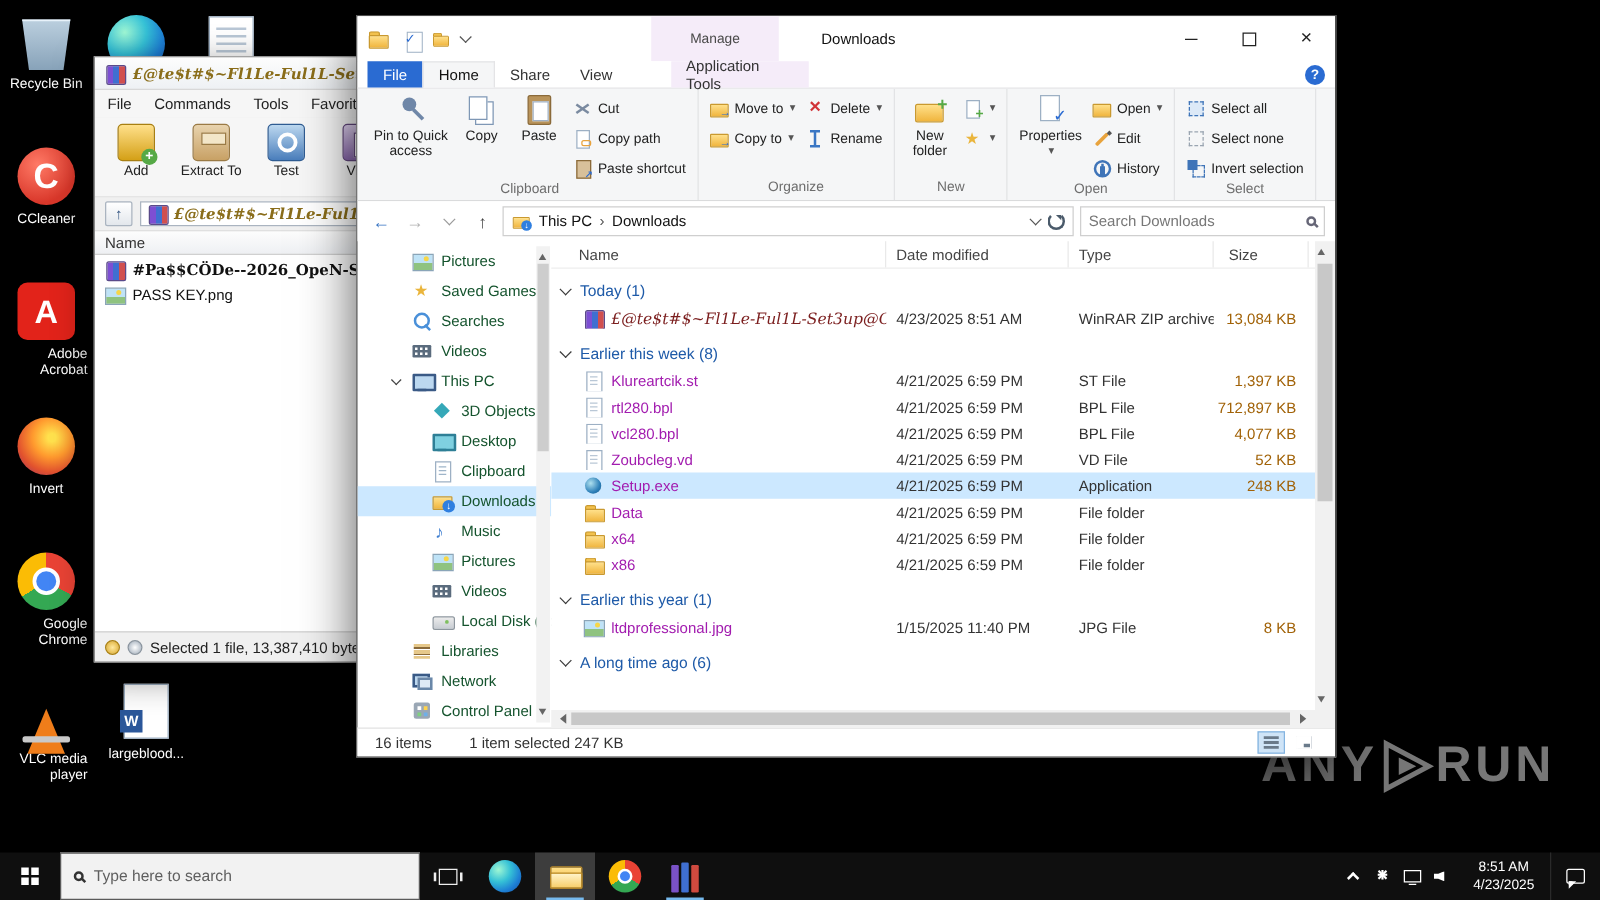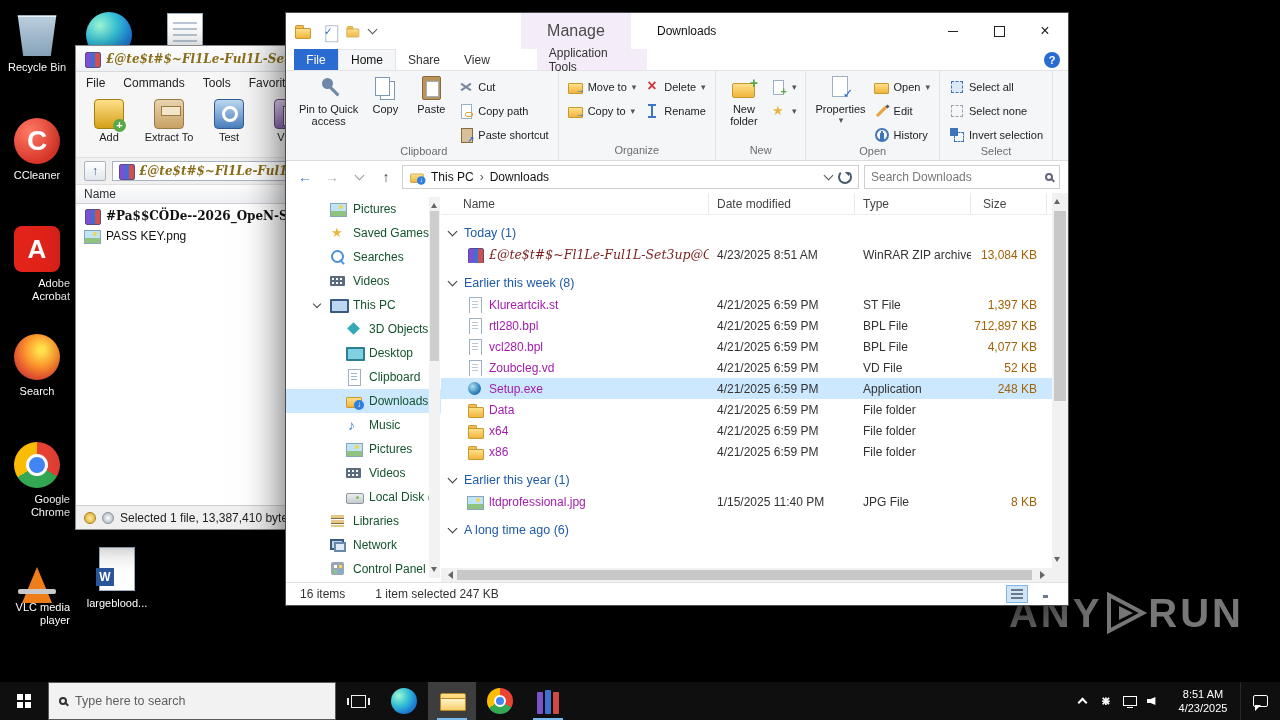--- a/index.html
+++ b/index.html
@@ -84,22 +84,22 @@
 .key-ic{width:12px;height:12px;border-radius:50%;background:radial-gradient(#ffe9a0,#d8a62a);border:1px solid #a87f12}
 .disc-ic{width:12px;height:12px;border-radius:50%;background:radial-gradient(#fff,#b9c2cc 70%);border:1px solid #8a949e}
 
 
 .explorer{position:absolute;left:285px;top:12px;width:784px;height:594px;background:#fff;
   border:1px solid #4d4d4d;box-shadow:0 14px 40px rgba(0,0,0,.65);z-index:3;display:flex;flex-direction:column}
 .ex-title{height:36px;position:relative;background:#fff}
 .qat{position:absolute;left:8px;top:0;height:36px;display:flex;align-items:center;gap:9px}
 .qat .mini{width:16px;height:16px;position:relative}
 .chev-dn{width:7px;height:7px;border-right:1.5px solid #555;border-bottom:1.5px solid #555;transform:rotate(45deg);display:inline-block;margin-top:-3px}
-.manage{position:absolute;left:235px;top:0;width:110px;height:36px;background:#f5ecf9;
-  display:flex;align-items:center;justify-content:center;color:#4a4a4a;font-size:16px}
+.manage{position:absolute;left:235px;top:0;width:102px;height:36px;background:#f5ecf9;
+  display:flex;align-items:center;justify-content:center;color:#4a4a4a;font-size:11px}
 .ex-title-text{position:absolute;left:371px;top:0;height:36px;display:flex;align-items:center;font-size:12px;color:#111}
 .ex-controls{position:absolute;right:0;top:0;height:36px;display:flex}
 .wc{width:46px;height:36px;display:flex;align-items:center;justify-content:center;color:#222}
 .wc-min::before{content:"";width:10px;height:1px;background:#222}
 .wc-max::before{content:"";width:9px;height:9px;border:1px solid #222}
 .wc-close{font-size:16px}
 .ex-tabs{height:22px;display:flex;align-items:stretch;padding-left:8px;background:#fff;position:relative;border-bottom:1px solid #e4e4e6}
 .ex-tab{display:flex;align-items:center;justify-content:center;padding:0 12px;color:#333;font-size:12px}
 .ex-tab.file{background:#2a6bd2;color:#fff;width:44px}
 .ex-tab.active{background:#f5f6f7;border:1px solid #e4e4e6;border-bottom:none;color:#111}
@@ -275,21 +275,21 @@
 .tic-burst::after{content:"×";position:absolute;inset:0;color:#fff;font-size:15px;font-weight:bold;line-height:13px;text-align:center}
 .tic-net::before{content:"";position:absolute;left:0;top:2px;width:12px;height:8px;border:1.5px solid #fff}
 .tic-net::after{content:"";position:absolute;left:4px;bottom:0;width:6px;height:1.5px;background:#fff}
 .tic-vol::before{content:"";position:absolute;left:0;top:3px;width:12px;height:8px;background:#fff;clip-path:polygon(0 25%,30% 25%,70% 0,70% 100%,30% 75%,0 75%)}
 .tb-clock{width:74px;text-align:center;color:#fff;font-size:11px;line-height:14px}
 .tb-action{width:40px;height:38px;display:flex;align-items:center;justify-content:center;border-left:1px solid #2a2a2a}
 .action-ic{width:15px;height:12px;border:1.5px solid #fff;border-radius:2px;position:relative}
 .action-ic::after{content:"";position:absolute;left:1px;bottom:-5px;border:3px solid transparent;border-top-color:#fff;border-left-color:#fff}
 
 
-.watermark{position:absolute;right:36px;bottom:46px;display:flex;align-items:center;gap:0;z-index:2;opacity:.85}
+.watermark{position:absolute;right:36px;bottom:46px;display:flex;gap:0;z-index:2;opacity:.85}
 .wm-txt{font-size:40px;font-weight:bold;color:#8c8c8c;letter-spacing:3px}
 </style>
 </head>
 <body>
 
 <div class="desktop">
 
   <div class="dcol" id="desk-col1">
       <div class="dicon">
         <span class="dpic dp-recycle-bin"></span>
@@ -298,21 +298,21 @@
       <div class="dicon">
         <span class="dpic dp-ccleaner"></span>
         <span class="dlabel">CCleaner</span>
       </div>
       <div class="dicon">
         <span class="dpic dp-adobe-acrobat"></span>
         <span class="dlabel">Adobe Acrobat</span>
       </div>
       <div class="dicon">
         <span class="dpic dp-firefox"></span>
-        <span class="dlabel">Search</span>
+        <span class="dlabel">Invert</span>
       </div>
       <div class="dicon">
         <span class="dpic dp-google-chrome"></span>
         <span class="dlabel">Google Chrome</span>
       </div>
       <div class="dicon">
         <span class="dpic dp-vlc"></span>
         <span class="dlabel">VLC media player</span>
       </div>
     </div>

